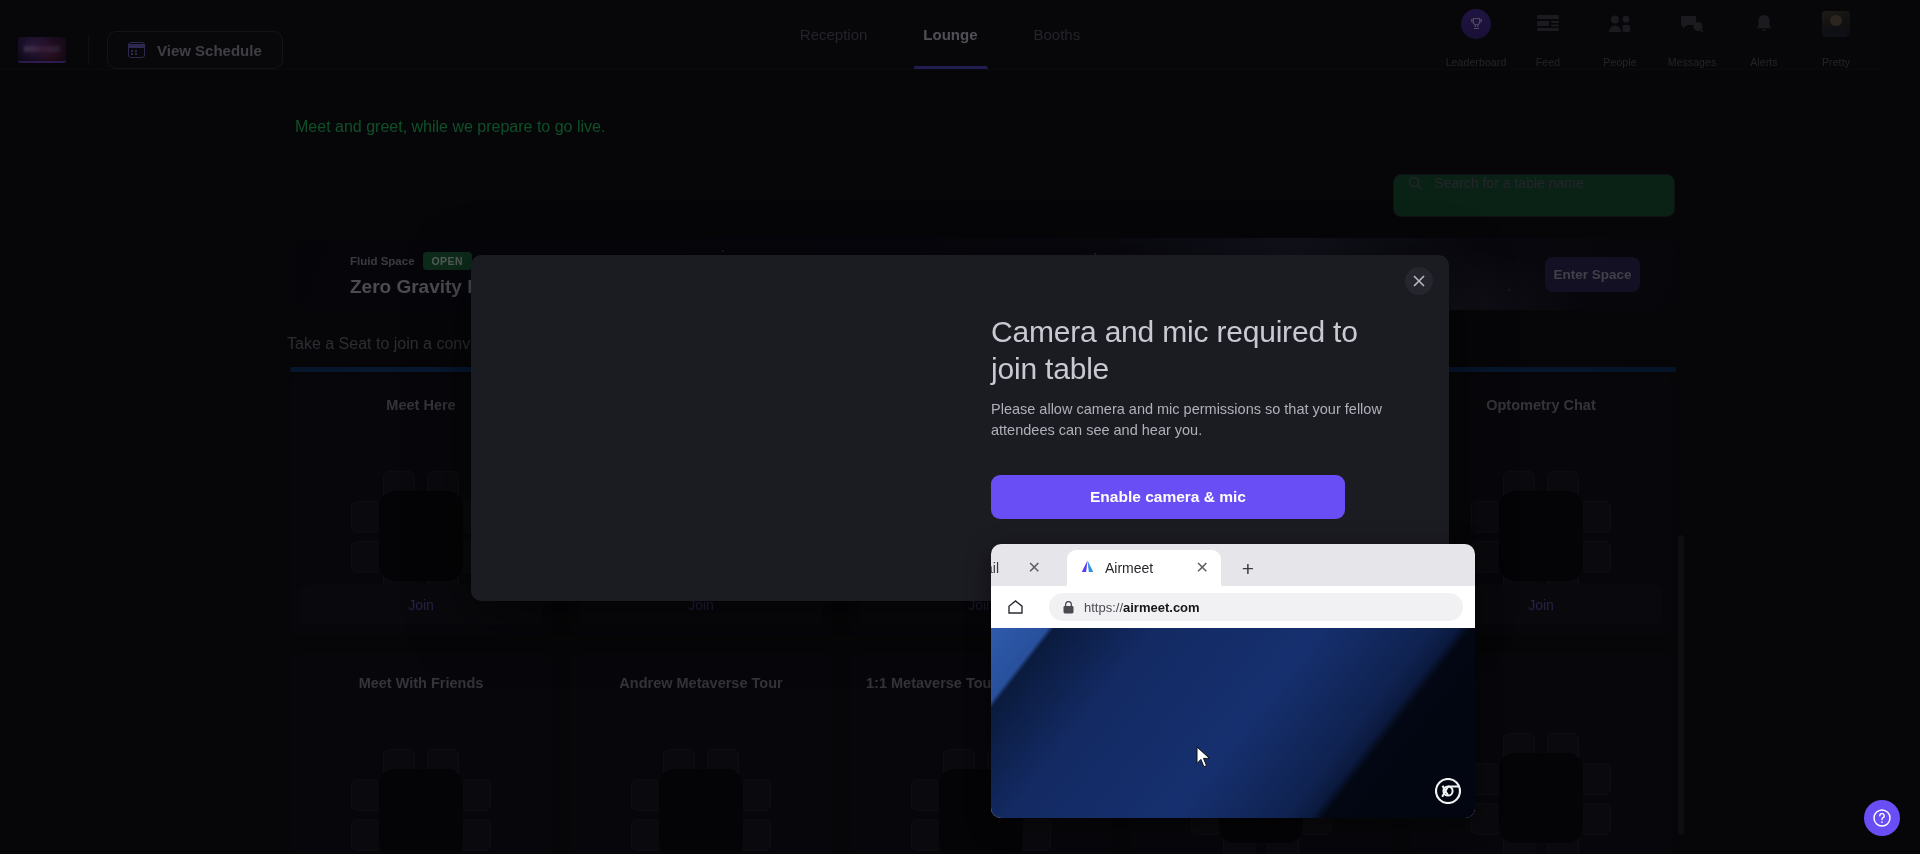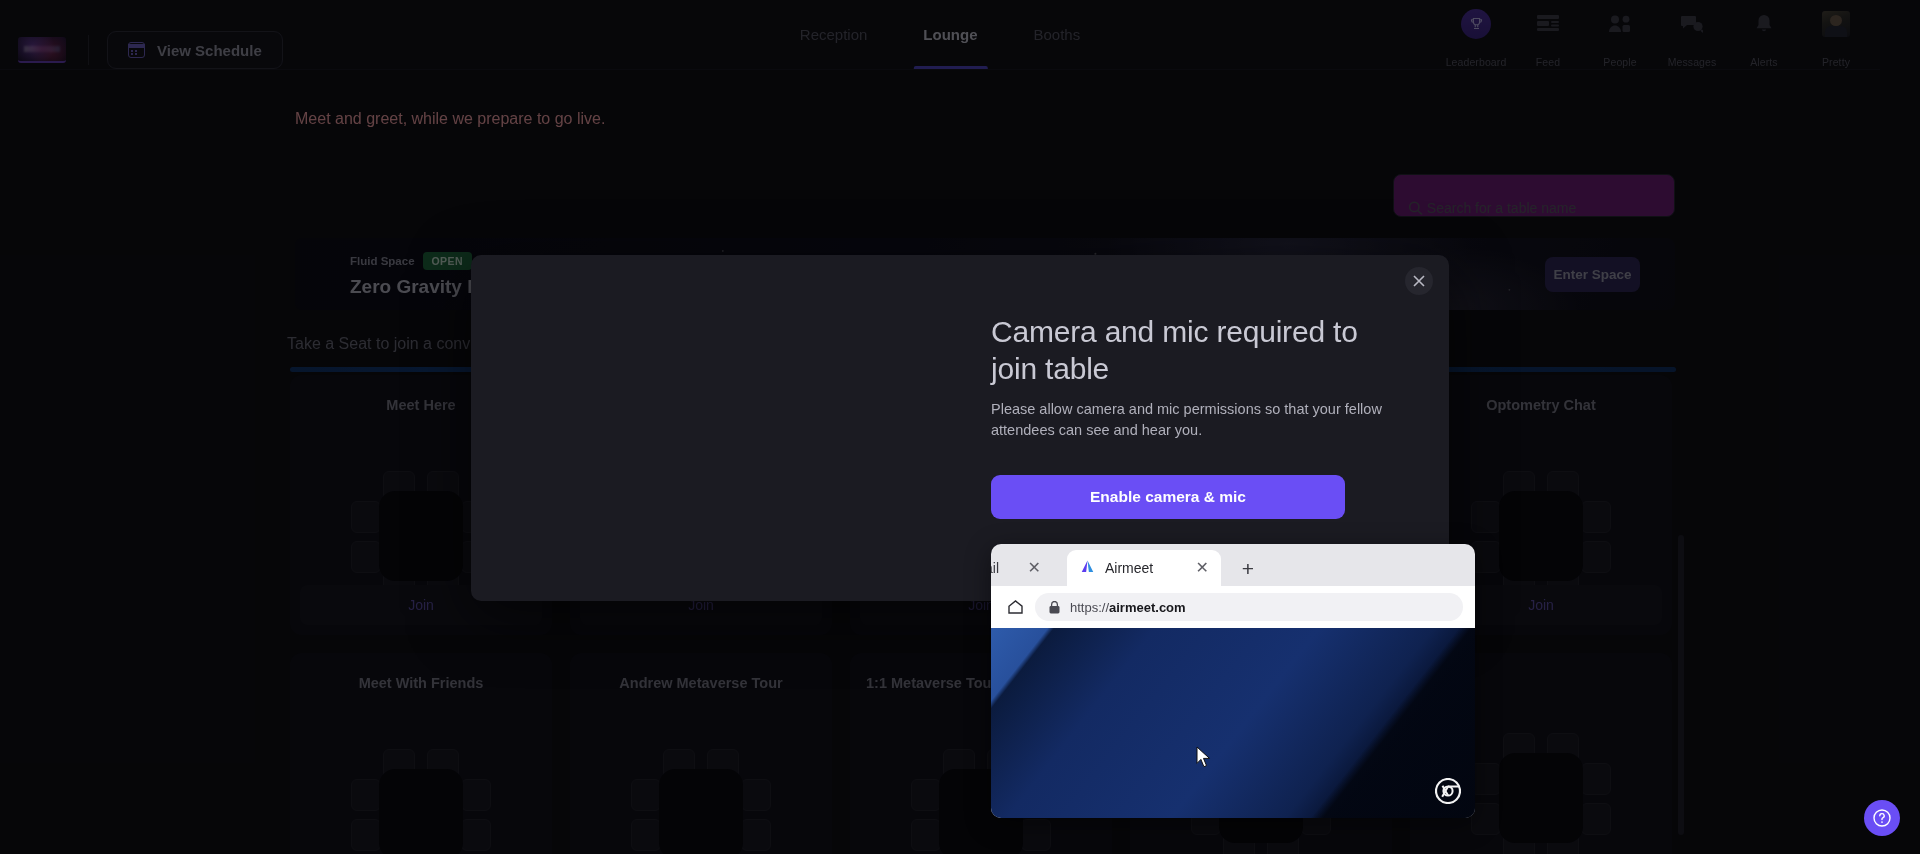--- a/index.html
+++ b/index.html
@@ -91,26 +91,26 @@
     background:#6d5a46;
   }
   .avatar:after{
     content:"";position:absolute;left:3px;bottom:0;width:22px;height:11px;border-radius:6px 6px 0 0;
     background:#20222e;
   }
 
   
   #page{ position:absolute;left:0;top:70px;width:1920px;height:784px;background:#08080a; }
   #meetgreet{
-    position:absolute;left:295px;top:40px;font-size:16px;color:#fca5a5;
+    position:absolute;left:295px;top:48px;font-size:16px;color:#22c55e;
   }
   #searchbox{
     position:absolute;left:1393px;top:104px;width:282px;height:43px;
-    border:1px solid #23232b;border-radius:8px;background:#701a75;
-    display:flex;align-items:flex-end;padding:0 14px;gap:4px;cursor:text;
+    border:1px solid #23232b;border-radius:8px;background:#14532d;
+    display:flex;align-items:flex-start;padding:0 14px;gap:12px;cursor:text;
   }
   #searchbox input{
     background:transparent;border:0;outline:0;color:#9b9ba6;font-size:14px;
     font-family:"Liberation Sans",sans-serif;width:100%;
   }
   #searchbox input::placeholder{ color:#58585f; }
 
   
   #banner{
     position:absolute;left:295px;top:168px;width:1380px;height:72px;border-radius:8px;
@@ -237,21 +237,21 @@
   }
   #tab-partial{ left:-18px;width:80px;color:#3a3a40;font-size:14px;justify-content:flex-end; }
   #tab-airmeet{ left:76px;width:154px;background:#fff;color:#27272c;font-size:14px; }
   .tabx{ margin-left:auto;font-size:16px;color:#5f5f66;line-height:1;cursor:pointer; }
   #newtab{
     position:absolute;left:244px;top:12px;width:26px;height:26px;
     display:flex;align-items:center;justify-content:center;
     font-size:21px;color:#3c3c42;cursor:pointer;
   }
   #urlbar-row{
-    height:42px;background:#fff;display:flex;align-items:center;padding:0 12px;gap:8px;
+    height:42px;background:#fff;display:flex;align-items:center;padding:0 12px;gap:22px;
   }
   #home-ico{ width:24px;height:24px;display:flex;align-items:center;justify-content:center;flex:none; }
   #urlpill{
     flex:1;height:28px;background:#f1f1f4;border-radius:14px;
     display:flex;align-items:center;gap:10px;padding:0 14px;cursor:text;
   }
   #urlpill .utxt{ font-size:13px;color:#4a4a52; }
   #urlpill .utxt b{ color:#17171b; }
   #viewport{
     height:190px;position:relative;overflow:hidden;

